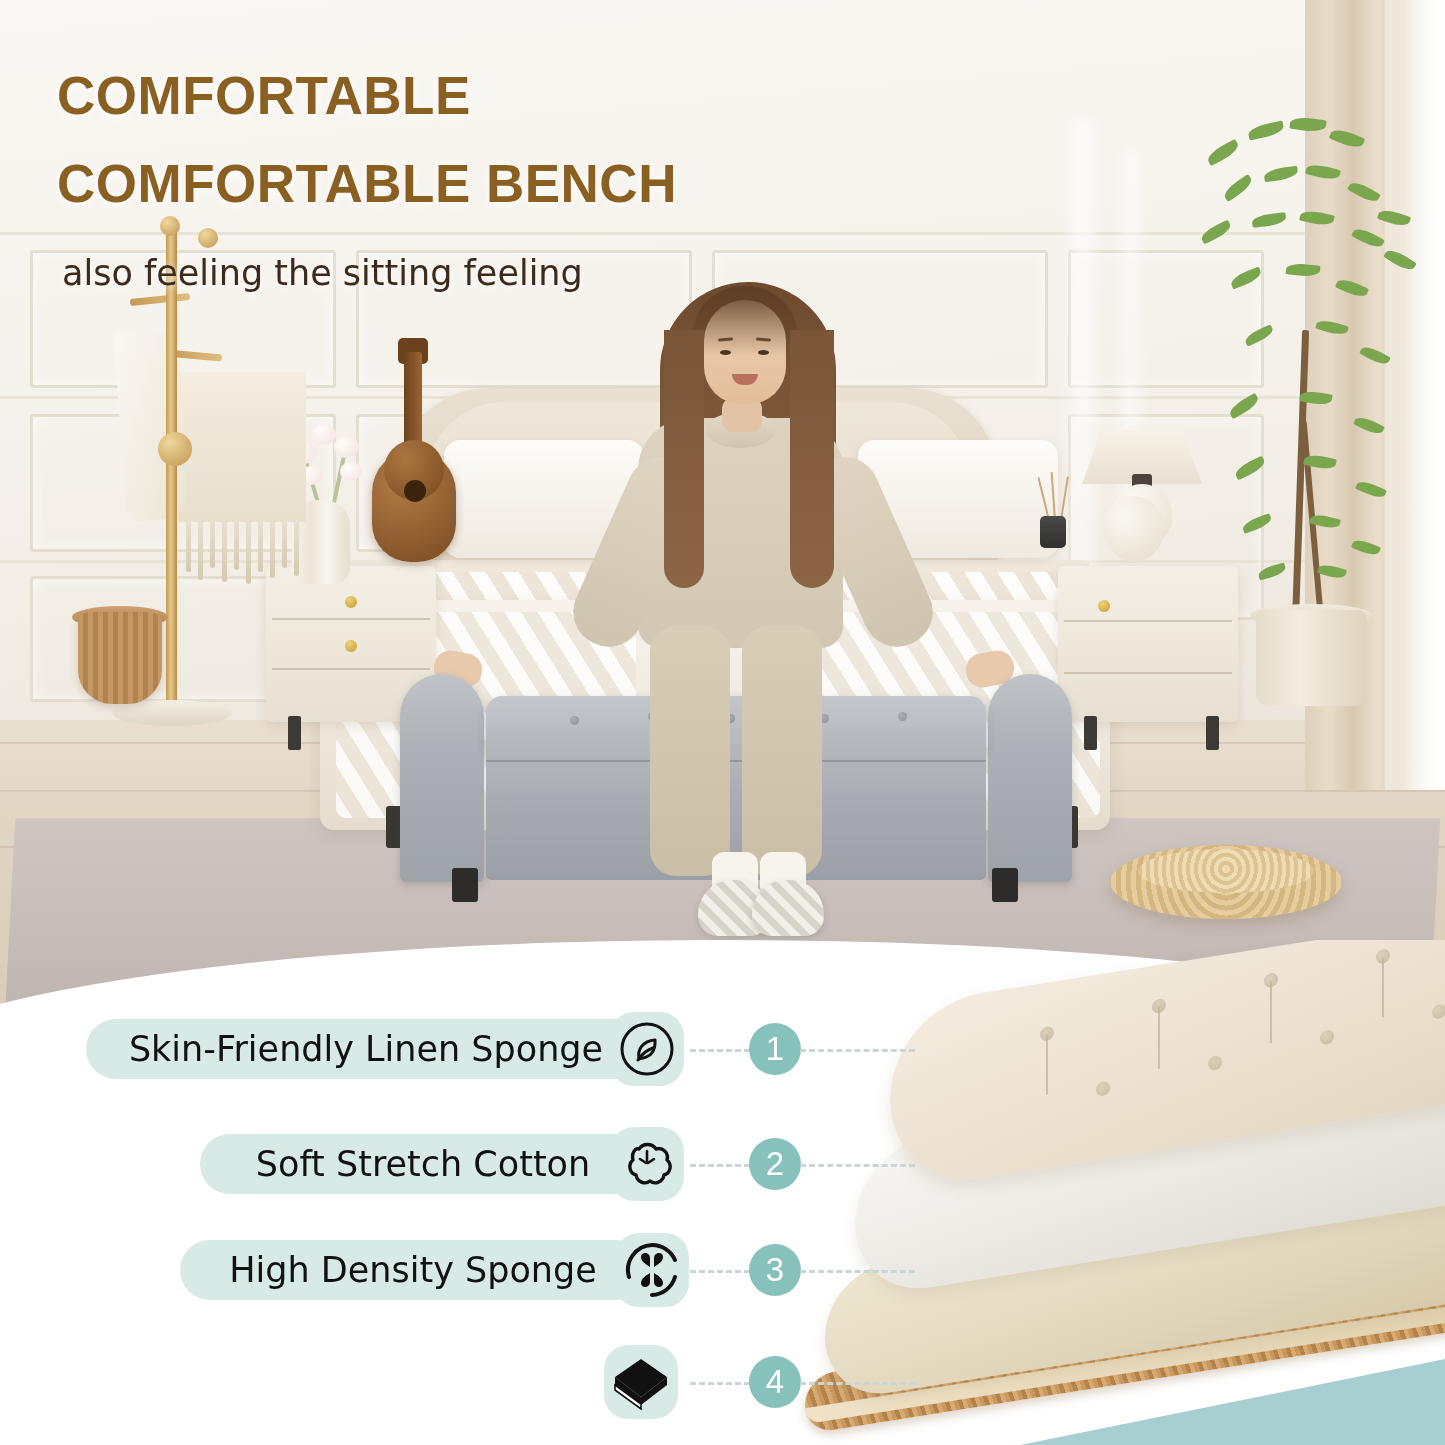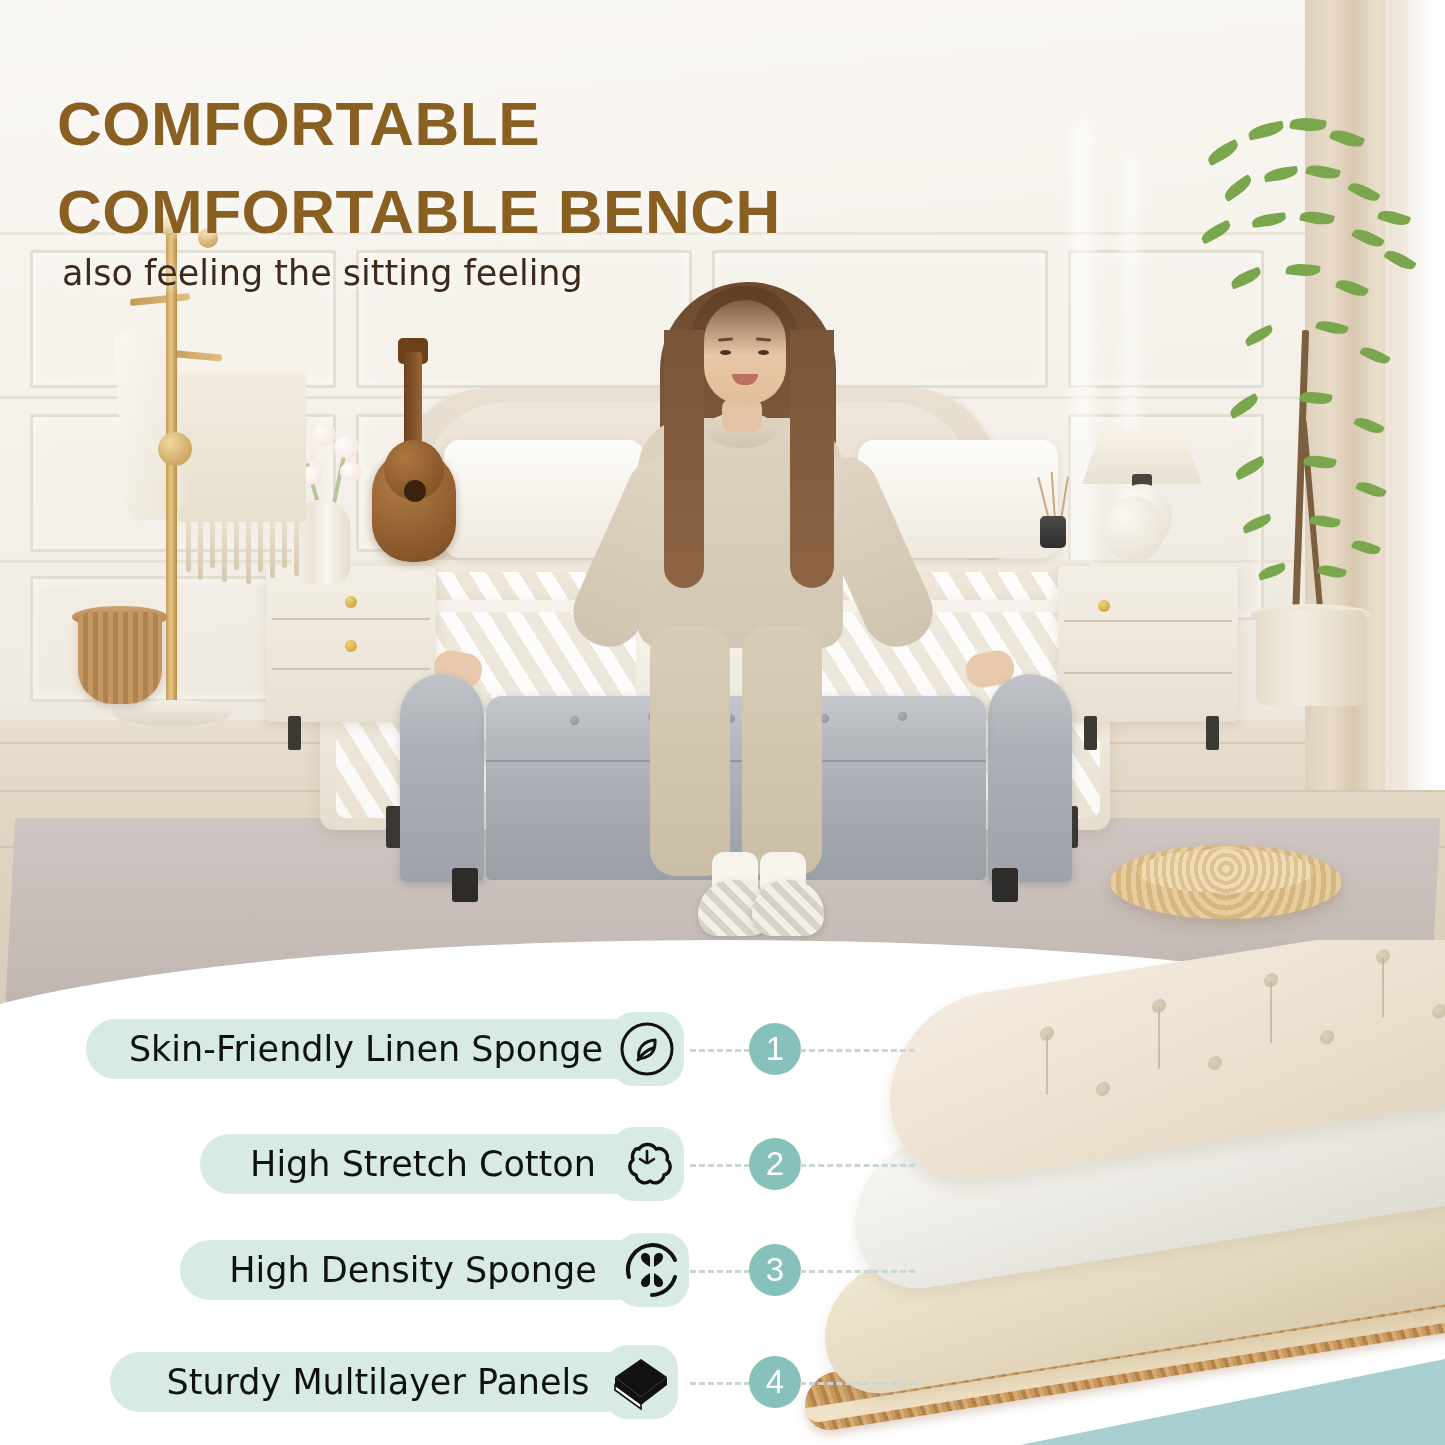--- a/index.html
+++ b/index.html
@@ -173,22 +173,22 @@
       box-shadow:0 2px 6px rgba(100,95,85,.25);}
 
   
   .eye{position:absolute;width:11px;height:5px;border-radius:50%;background:#4a3423;}
   .brow{position:absolute;width:15px;height:3px;border-radius:3px;background:#6b4b32;}
   .mouth{position:absolute;width:26px;height:11px;border-radius:0 0 14px 14px;background:#b9705f;}
 
   
   .headline{position:absolute;left:57px;top:52px;width:1010px;
       font-family:"Liberation Sans", sans-serif;font-weight:700;
-      font-size:62px;line-height:88px;letter-spacing:.5px;
-      text-shadow:0 2px 10px rgba(255,255,255,.9);margin-top:28px;}
+      font-size:53px;line-height:88px;letter-spacing:.5px;
+      text-shadow:0 2px 10px rgba(255,255,255,.9);}
   .sub{position:absolute;left:62px;top:248px;width:740px;
       font-family:"DejaVu Sans", sans-serif;font-size:35px;line-height:50px;
       text-shadow:0 2px 9px rgba(255,255,255,.95);}
 
   
   .panel{position:absolute;left:0;top:940px;width:1445px;height:505px;overflow:hidden;}
   .panel-bg{position:absolute;left:-130px;top:0px;width:1705px;height:620px;background:#ffffff;
       border-radius:50% 50% 0 0 / 22% 22% 0 0;}
   .teal-wedge{position:absolute;left:690px;top:418px;width:760px;height:120px;background:#a7cfd2;
       clip-path:polygon(22% 100%,100% 0,100% 100%);}
@@ -468,21 +468,21 @@
         </div>
         <div class="dash" style="left:690px;top:37px;width:78px;"></div>
         <div class="badge" style="left:749px;top:11px;">
           <span>1</span>
         </div>
         <div class="dash" style="left:800px;top:37px;width:115px;"></div>
       </div>
 
       <div class="row" style="left:0;top:187px;width:840px;">
         <div class="pill" style="left:200px;top:7px;width:446px;">
-          <span>High Stretch Cotton</span>
+          <span>Soft Stretch Cotton</span>
         </div>
         <div class="icobg" style="left:610px;top:0;"></div>
         <div class="ico" style="left:610px;top:0;">
           <svg width="58" height="58" viewBox="0 0 58 58">
             <path d="M21 14c4-6 13-6 17 0 7-2 13 4 11 11 5 4 4 13-3 15-1 7-9 10-14 6-5 4-13 1-14-6-7-2-8-11-3-15-2-7 3-13 6-11z" fill="none" stroke="#111" stroke-width="3.4" stroke-linejoin="round"></path>
             <path d="M29 16v10M22 24l6 4M36 24l-6 4" fill="none" stroke="#111" stroke-width="2.6" stroke-linecap="round"></path>
           </svg>
         </div>
         <div class="dash" style="left:690px;top:37px;width:78px;"></div>
         <div class="badge" style="left:749px;top:11px;">
@@ -506,23 +506,20 @@
           </svg>
         </div>
         <div class="dash" style="left:690px;top:37px;width:78px;"></div>
         <div class="badge" style="left:749px;top:11px;">
           <span>3</span>
         </div>
         <div class="dash" style="left:800px;top:37px;width:115px;"></div>
       </div>
 
       <div class="row" style="left:0;top:405px;width:840px;">
-        <div class="pill" style="left:110px;top:7px;width:536px;">
-          <span>Sturdy Multilayer Panels</span>
-        </div>
         <div class="icobg" style="left:604px;top:0;"></div>
         <div class="ico" style="left:604px;top:0;">
           <svg width="62" height="58" viewBox="0 0 62 58">
             <path d="M31 6 57 24 31 44 5 24z" fill="#111"></path>
             <path d="M5 24v8l26 20v-8z" fill="#111"></path>
             <path d="M57 24v8L31 52v-8z" fill="#111"></path>
             <path d="M5 32v5l26 19v-5z" fill="#fff" stroke="#111" stroke-width="1.6"></path>
           </svg>
         </div>
         <div class="dash" style="left:690px;top:37px;width:78px;"></div>

